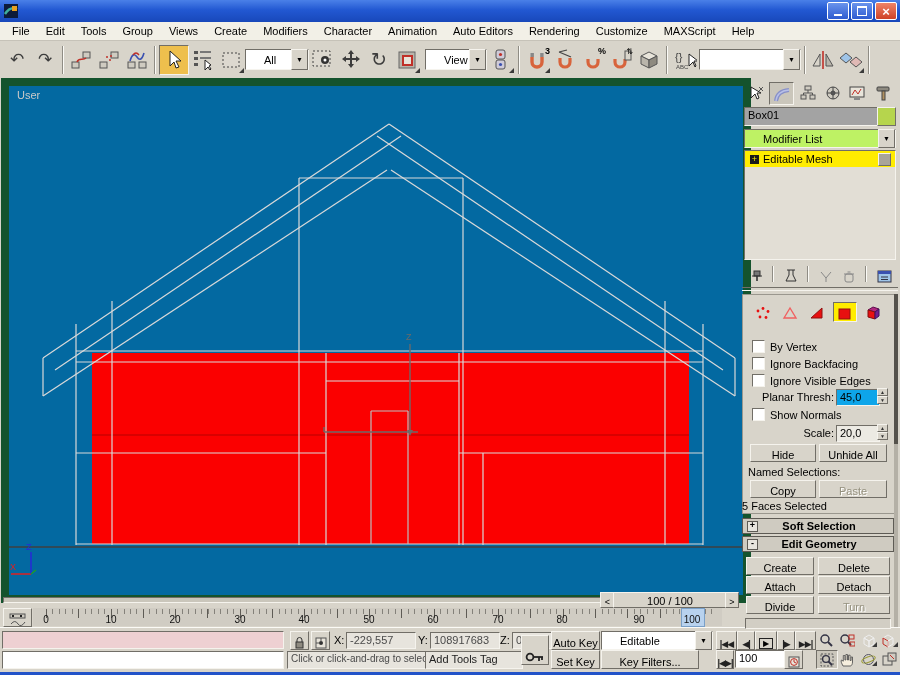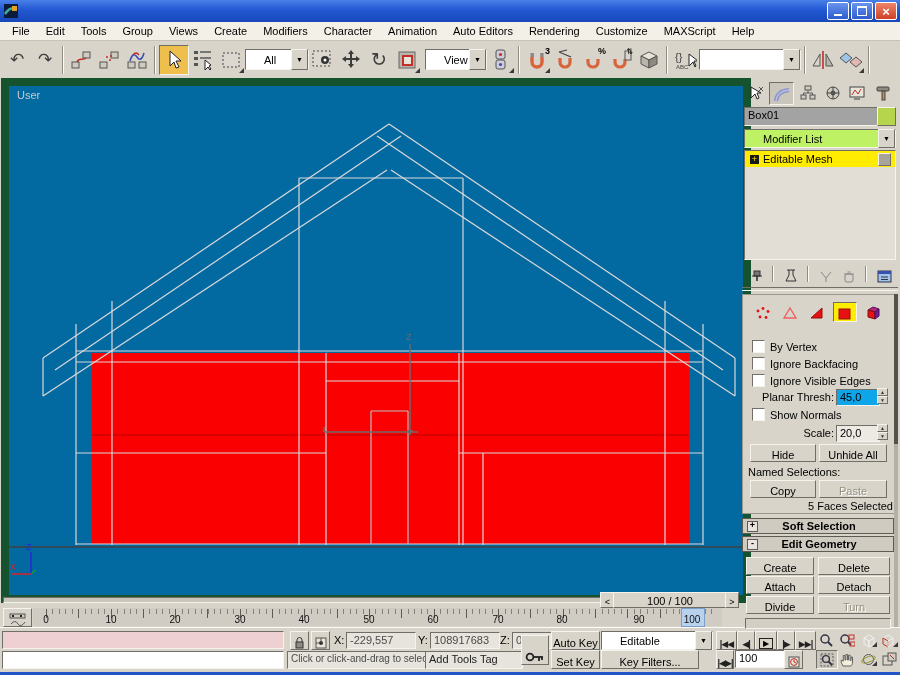--- a/index.html
+++ b/index.html
@@ -669,21 +669,21 @@
   <div class="abs r btn" style="left:79px;top:366px;width:66px;height:16px">
       <span>Unhide All</span>
     </div>
   <div class="abs" style="left:8px;top:388px">Named Selections:</div>
   <div class="abs r btn" style="left:10px;top:402px;width:64px;height:16px">
       <span>Copy</span>
     </div>
   <div class="abs r btn disabled" style="left:79px;top:402px;width:66px;height:16px">
       <span>Paste</span>
     </div>
-  <div class="abs" style="left:2px;top:422px;width:151px;text-align:right">5 Faces Selected</div>
+  <div class="abs" style="left:2px;top:422px;width:151px;text-align:left">5 Faces Selected</div>
 
   <div class="rollbar" style="top:440px">
     <span class="rollbox">+</span>
     <span class="rolltitle">Soft Selection</span>
   </div>
   <div class="rollbar" style="top:458px">
     <span class="rollbox">-</span>
     <span class="rolltitle">Edit Geometry</span>
   </div>
 

